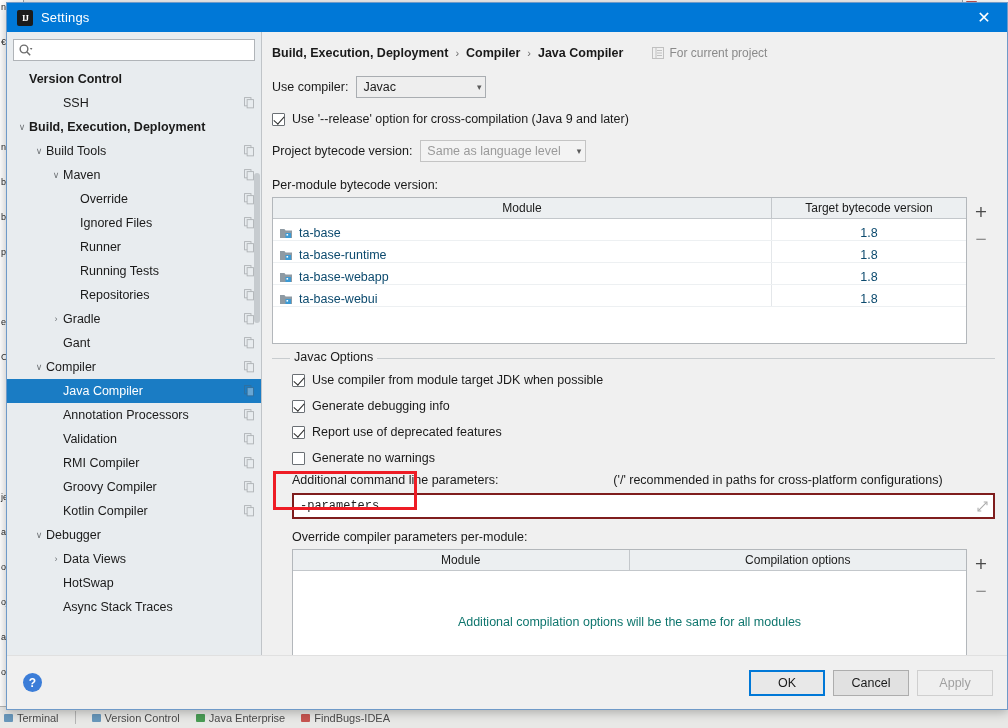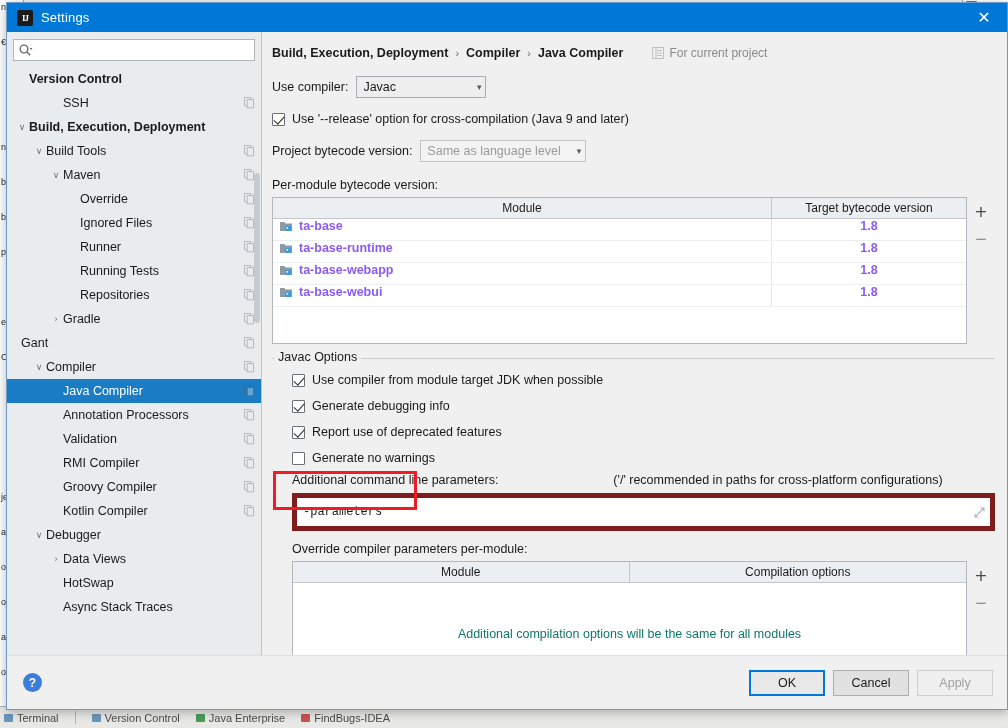--- a/index.html
+++ b/index.html
@@ -162,21 +162,21 @@
     flex: 1; min-width: 0; background: #ffffff;
     border: 1px solid #b3b7bb; display: flex; flex-direction: column;
   }
   .thead { display: flex; height: 21px; background: #eceff1; border-bottom: 1px solid #c3c7cb; }
   .th {
     display: flex; align-items: center; justify-content: center;
     font-size: 12px; color: #1a1a1a; border-right: 1px solid #c3c7cb;
   }
   .th:last-child { border-right: none; }
   .trow { display: flex; height: 22px; border-bottom: 1px solid #edf0f2; }
-  .td { display: flex; align-items: flex-start; font-size: 12.5px; color: #8b5cf6; font-weight: bold; }
+  .td { display: flex; align-items: flex-end; font-size: 12.5px; color: #0c4a6e; }
   .td.modcell { padding-left: 6px; gap: 6px; border-right: 1px solid #e4e7ea; }
   .td.center { justify-content: center; }
   .mod-icon { width: 14px; height: 14px; flex: none; }
   .tfill { flex: 1; }
   .empty-msg {
     flex: 1; display: flex; align-items: center; justify-content: center;
     font-size: 12.5px; color: #0f766e;
   }
   .sidebtns {
     width: 28px; flex: none; display: flex; flex-direction: column;
@@ -185,31 +185,31 @@
   .sbtn {
     width: 20px; height: 20px; display: flex; align-items: center;
     justify-content: center; font-size: 16px; color: #4a4a4a;
     font-family: "DejaVu Sans", sans-serif;
   }
   .sbtn.minus { font-size: 15px; color: #8a8a8a; }
 
   
   .groupbox { margin-top: 14px; position: relative; }
   .group-title {
-    position: absolute; left: 2px; top: -8px; background: #f0f0f0;
+    position: absolute; left: 18px; top: -8px; background: #f0f0f0;
     padding: 0 4px; font-size: 12.5px; color: #1a1a1a;
   }
   .group-line { border-top: 1px solid #c8cccf; margin-top: 8px; }
   .group-inner { padding: 10px 0 0 20px; }
 
   .hint { font-size: 12.5px; color: #1a1a1a; margin-left: 115px; }
 
   .paramfield {
-    margin-top: 6px; height: 38px; background: #ffffff;
-    border: 5px solid #7f1d1d; display: flex; align-items: center;
+    margin-top: 6px; height: 26px; background: #ffffff;
+    border: 2px solid #7f1d1d; display: flex; align-items: center;
     padding: 0 4px 0 6px;
   }
   .param-input {
     flex: 1; border: none; outline: none; background: transparent;
     font-family: "Liberation Mono", monospace; font-size: 12px; color: #1a1a1a;
   }
   .expand-icon { width: 13px; height: 13px; flex: none; opacity: .5; }
 
   
   .red-highlight {
@@ -535,21 +535,21 @@
             </svg>
           </div>
           <div class="tree-row" style="padding-left: 42px;">
             <span class="tree-arrow">›</span>
             <span class="tree-label">Gradle</span>
             <svg class="copy-icon" viewBox="0 0 12 13">
               <rect x="0.6" y="0.6" width="7" height="9" fill="none" stroke="#55595d" stroke-width="1"></rect>
               <rect x="3.4" y="2.8" width="7" height="9" fill="#e8ecef" stroke="#55595d" stroke-width="1"></rect>
             </svg>
           </div>
-          <div class="tree-row" style="">
+          <div class="tree-row" style="padding-left: 42px;">
             <span class="tree-arrow"></span>
             <span class="tree-label">Gant</span>
             <svg class="copy-icon" viewBox="0 0 12 13">
               <rect x="0.6" y="0.6" width="7" height="9" fill="none" stroke="#55595d" stroke-width="1"></rect>
               <rect x="3.4" y="2.8" width="7" height="9" fill="#e8ecef" stroke="#55595d" stroke-width="1"></rect>
             </svg>
           </div>
           <div class="tree-row" style="padding-left: 25px;">
             <span class="tree-arrow">∨</span>
             <span class="tree-label">Compiler</span>

